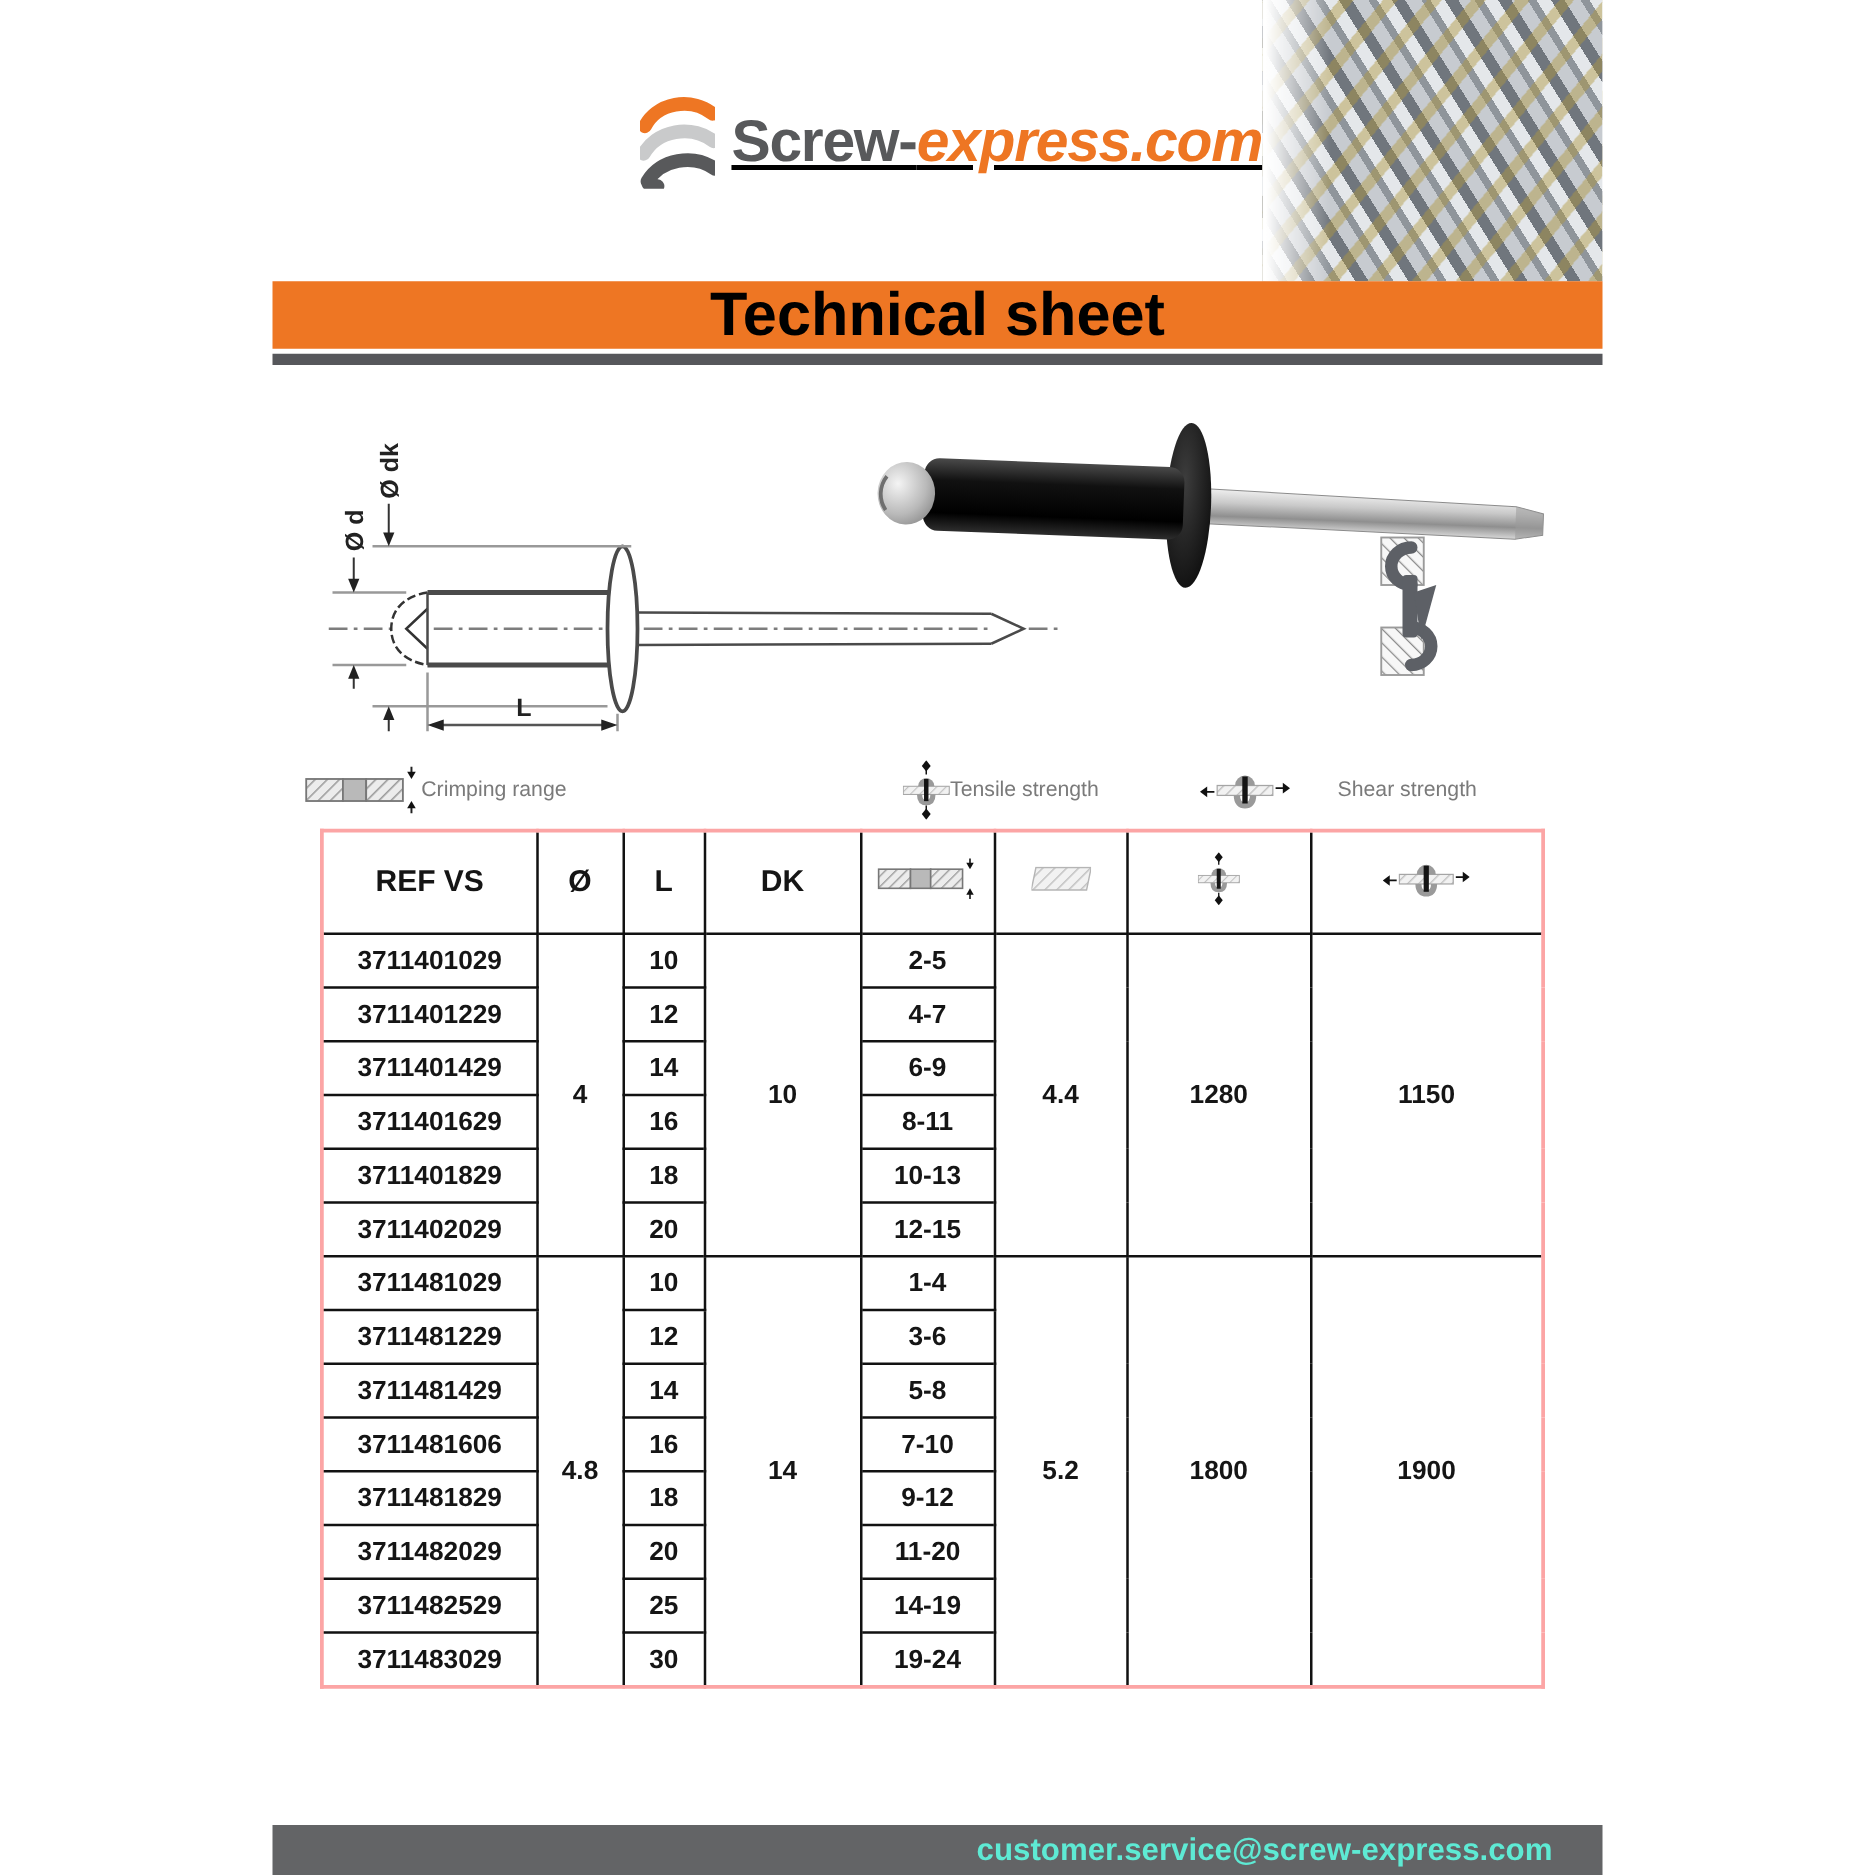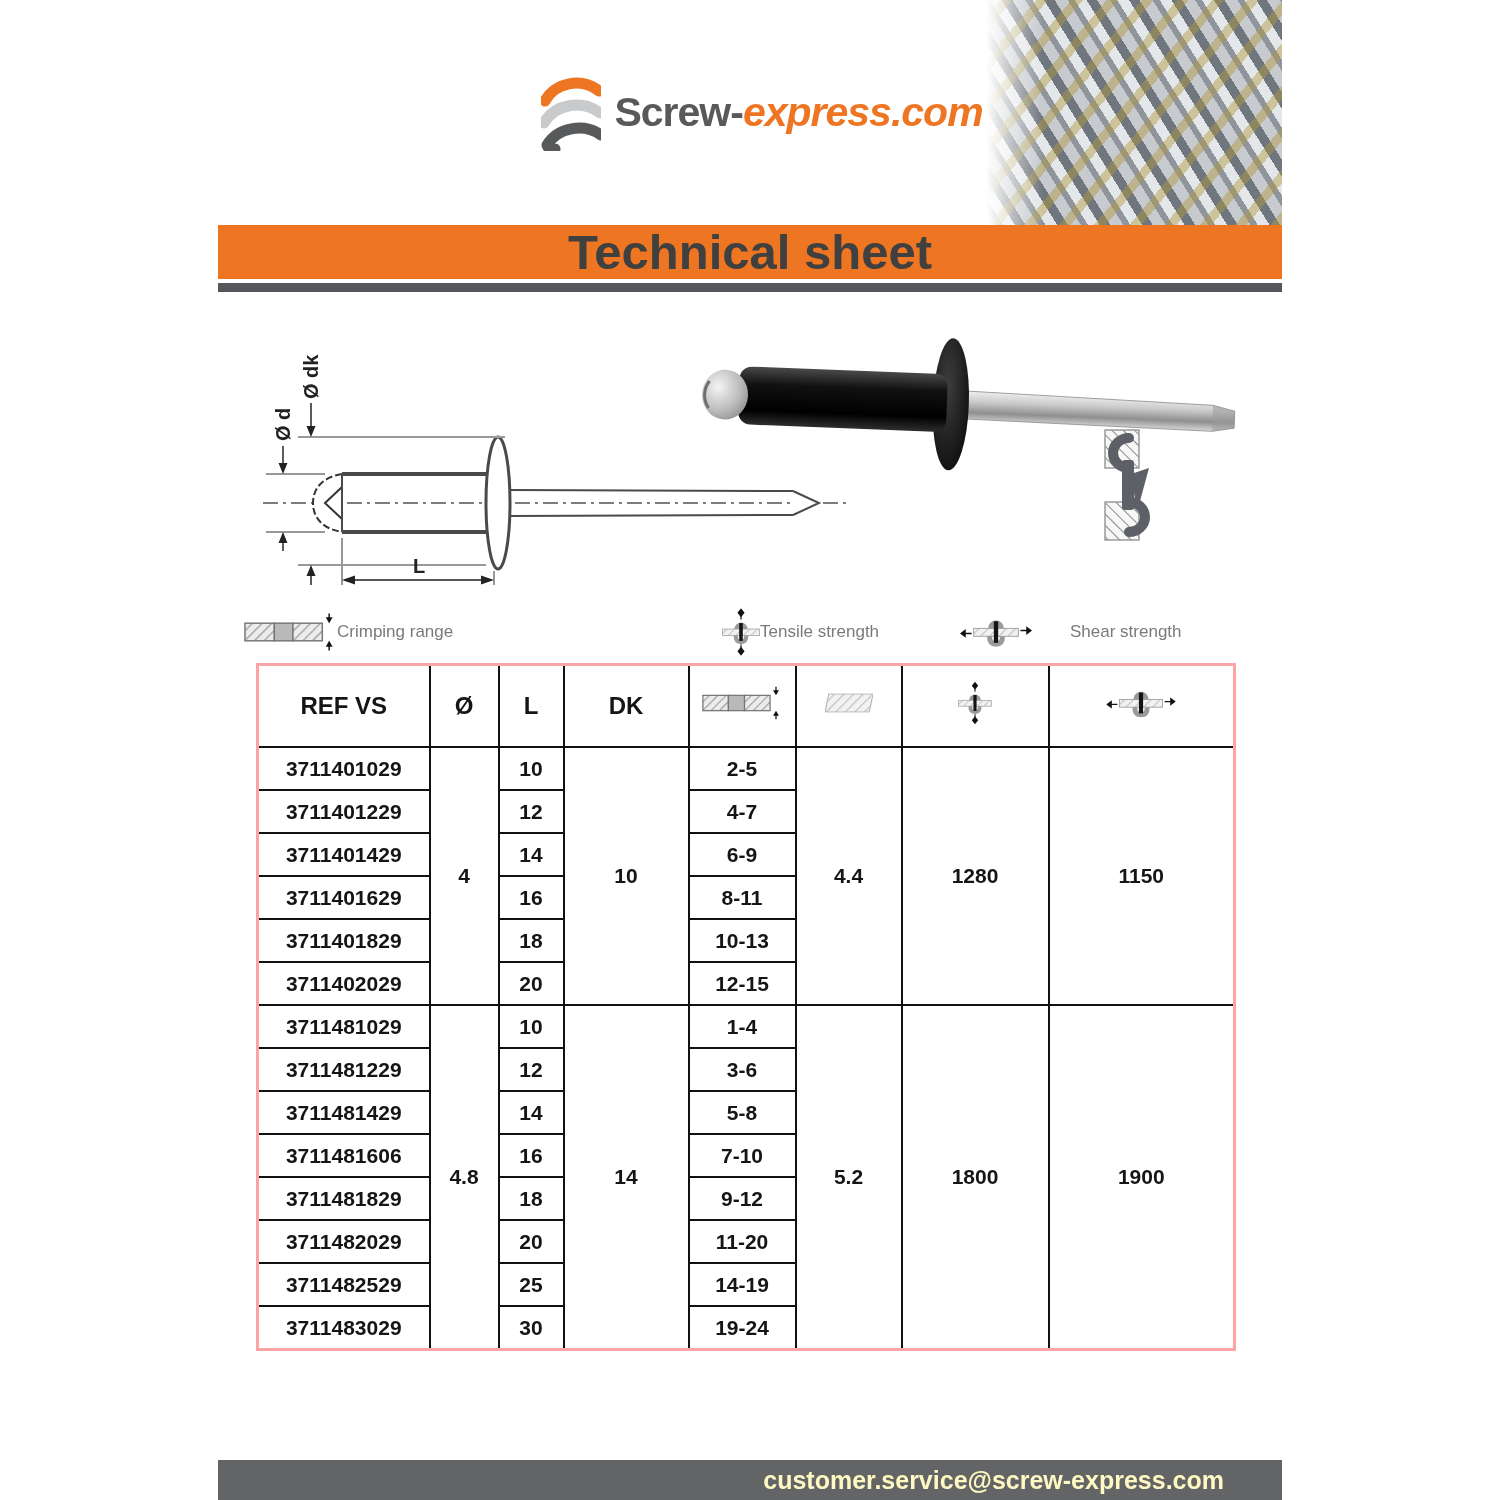--- a/index.html
+++ b/index.html
@@ -19,27 +19,27 @@
       linear-gradient(115deg, rgba(0,0,0,0) 44%, #c9b194 45%, #c3a océ 55%, rgba(0,0,0,0) 0),
       radial-gradient(120px 80px at 58% 78%, #c9b194 0 55%, rgba(0,0,0,0) 57%),
       linear-gradient(200deg, rgba(0,0,0,0) 55%, #c03a2e 56%, #c03a2e 62%, rgba(0,0,0,0) 63%),
       repeating-linear-gradient(100deg, #6f4423 0 18px, #7d4e2a 18px 34px, #623c1e 34px 52px);}
   .photo-right{width:311px;
     background:
       linear-gradient(to left, rgba(255,255,255,0) 80%, #fff 99%),
       repeating-linear-gradient(-50deg, rgba(176,152,62,0.45) 0 9px, rgba(0,0,0,0) 9px 27px),
       repeating-linear-gradient(58deg, #c7cbd0 0 11px, #8f959b 11px 17px, #e4e7ea 17px 27px, #70767d 27px 36px);}
   .logo-zone{flex:1;background:#fff;display:flex;align-items:center;justify-content:center;gap:13px;}
-  .brand{font-size:41px;font-weight:bold;letter-spacing:-1px;white-space:nowrap;}
+  .brand{font-size:47px;font-weight:bold;letter-spacing:-1px;white-space:nowrap;text-decoration:underline;}
   .brand .dark{color:#58595B;}
   .brand .orange{color:#EE7623;font-style:italic;}
 
   
   .banner{position:absolute;left:218px;top:225px;width:1064px;height:54px;background:#EE7623;
-    color:#404040;display:flex;align-items:center;justify-content:center;
+    color:#000000;display:flex;align-items:center;justify-content:center;
     font-size:49px;font-weight:800;letter-spacing:0;}
   .gray-strip{position:absolute;left:218px;top:283px;width:1064px;height:9px;background:#56575b;}
 
   
   .fig{position:absolute;}
   .t-label{font-size:20px;font-weight:bold;fill:#222;font-family:"Liberation Sans",sans-serif;}
 
   
   .legend-item{position:absolute;top:602px;height:60px;display:flex;align-items:center;}
   .legend-item .lbl{color:#7a7a7a;font-size:17px;white-space:nowrap;}
@@ -47,22 +47,22 @@
   
   table.spec{position:absolute;left:256px;top:663px;border-collapse:collapse;table-layout:fixed;
     width:977px;border:3px solid #fca5a5;}
   table.spec th,table.spec td{border:2px solid #111;text-align:center;vertical-align:middle;
     color:#151515;padding:0;}
   table.spec thead th{height:80px;font-size:24px;font-weight:bold;}
   table.spec tbody td{height:41px;font-size:21px;font-weight:bold;}
 
   
   .footer-bar{position:absolute;left:218px;top:1460px;width:1064px;height:40px;background:#636466;
-    color:#fef9c3;font-size:25px;font-weight:bold;display:flex;align-items:center;
-    justify-content:flex-end;padding-right:58px;box-sizing:border-box;}
+    color:#5eead4;font-size:25px;font-weight:bold;display:flex;align-items:center;
+    justify-content:flex-end;padding-right:40px;box-sizing:border-box;}
 </style>
 </head>
 <body>
 
 <svg width="0" height="0" style="position:absolute" aria-hidden="true">
   <defs>
     <pattern id="hatch" width="7" height="7" patternTransform="rotate(45)" patternUnits="userSpaceOnUse">
       <rect width="7" height="7" fill="#ececec"></rect>
       <line x1="0" y1="0" x2="0" y2="7" stroke="#9d9d9d" stroke-width="2.6"></line>
     </pattern>

